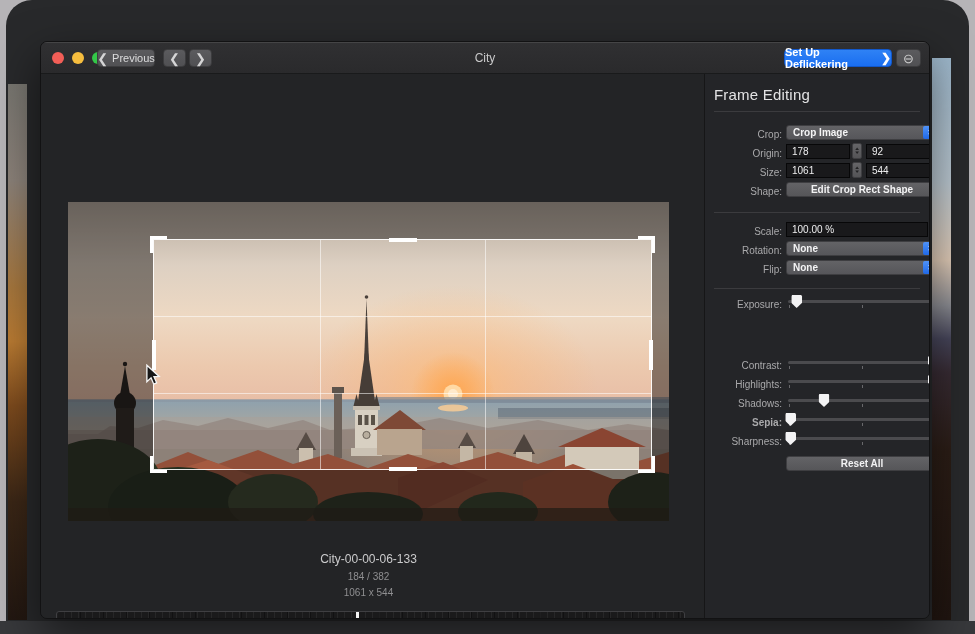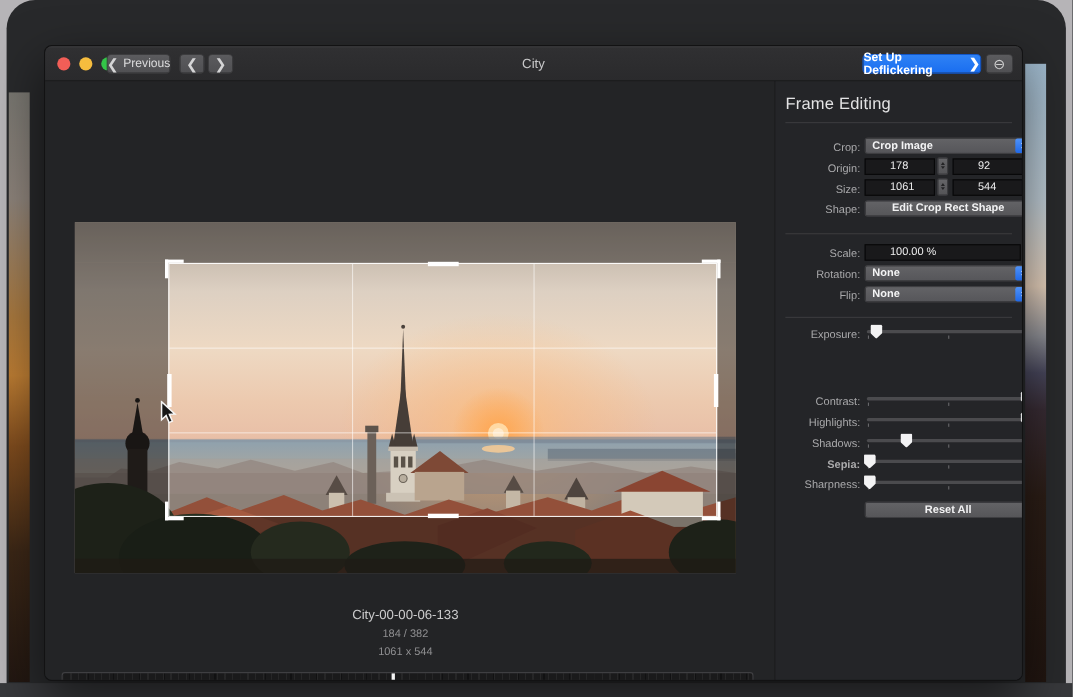--- a/index.html
+++ b/index.html
@@ -94,21 +94,21 @@
 
   .popup { display:flex; align-items:center; width:152px; background:linear-gradient(#636366,#56565a);
     border:1px solid #3e3e41; border-radius:3px; height:15px; }
   .popup .ptext { flex:1; font-size:10px; font-weight:bold; color:#f4f4f5; padding-left:6px;
     white-space:nowrap; overflow:hidden; }
   .popup .cap { width:14px; height:13px; margin-right:0px; border-radius:2px; background:linear-gradient(#4f92f7,#2069e8);
     display:flex; flex-direction:column; align-items:center; justify-content:center; }
   .cap .a { font-size:4.5px; line-height:4.5px; color:#fff; transform:scaleX(1.4); }
 
   .field { background:#19191b; border:1px solid #070708; height:15px; font-size:10px; color:#ededee;
-    display:flex; align-items:center; padding-left:22px; }
+    display:flex; align-items:center; padding-left:5px; }
   .stepper { width:10px; height:16px; margin-left:2px; border-radius:2px; background:linear-gradient(#656568,#545457);
     border:1px solid #3e3e41; display:flex; flex-direction:column; align-items:center; justify-content:center; }
   .stepper .a { font-size:4.5px; line-height:4.5px; color:#232325; transform:scaleX(1.4); }
 
   .gbtn { width:152px; height:15px; border-radius:3px; background:linear-gradient(#636366,#565659);
     border:1px solid #3e3e41; font-size:10px; font-weight:bold; color:#f2f2f3;
     display:flex; align-items:center; justify-content:center; }
 
   .slider { position:relative; width:152px; height:16px; }
   .track { position:absolute; left:2px; right:2px; top:6px; height:3px; background:#4b4b4e; border-radius:2px; }

